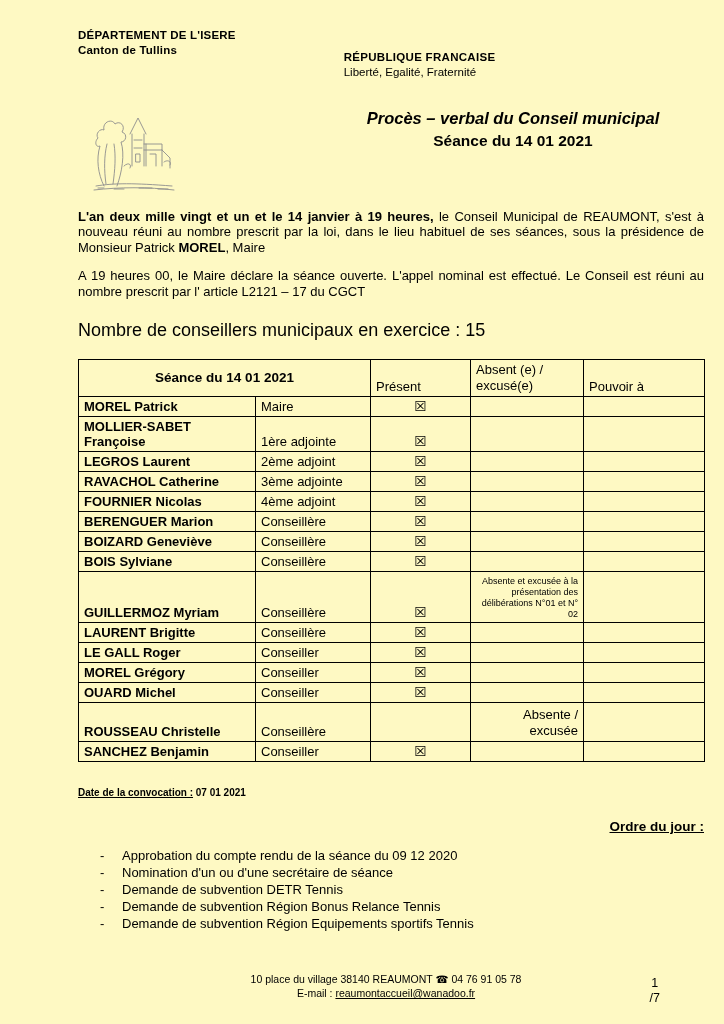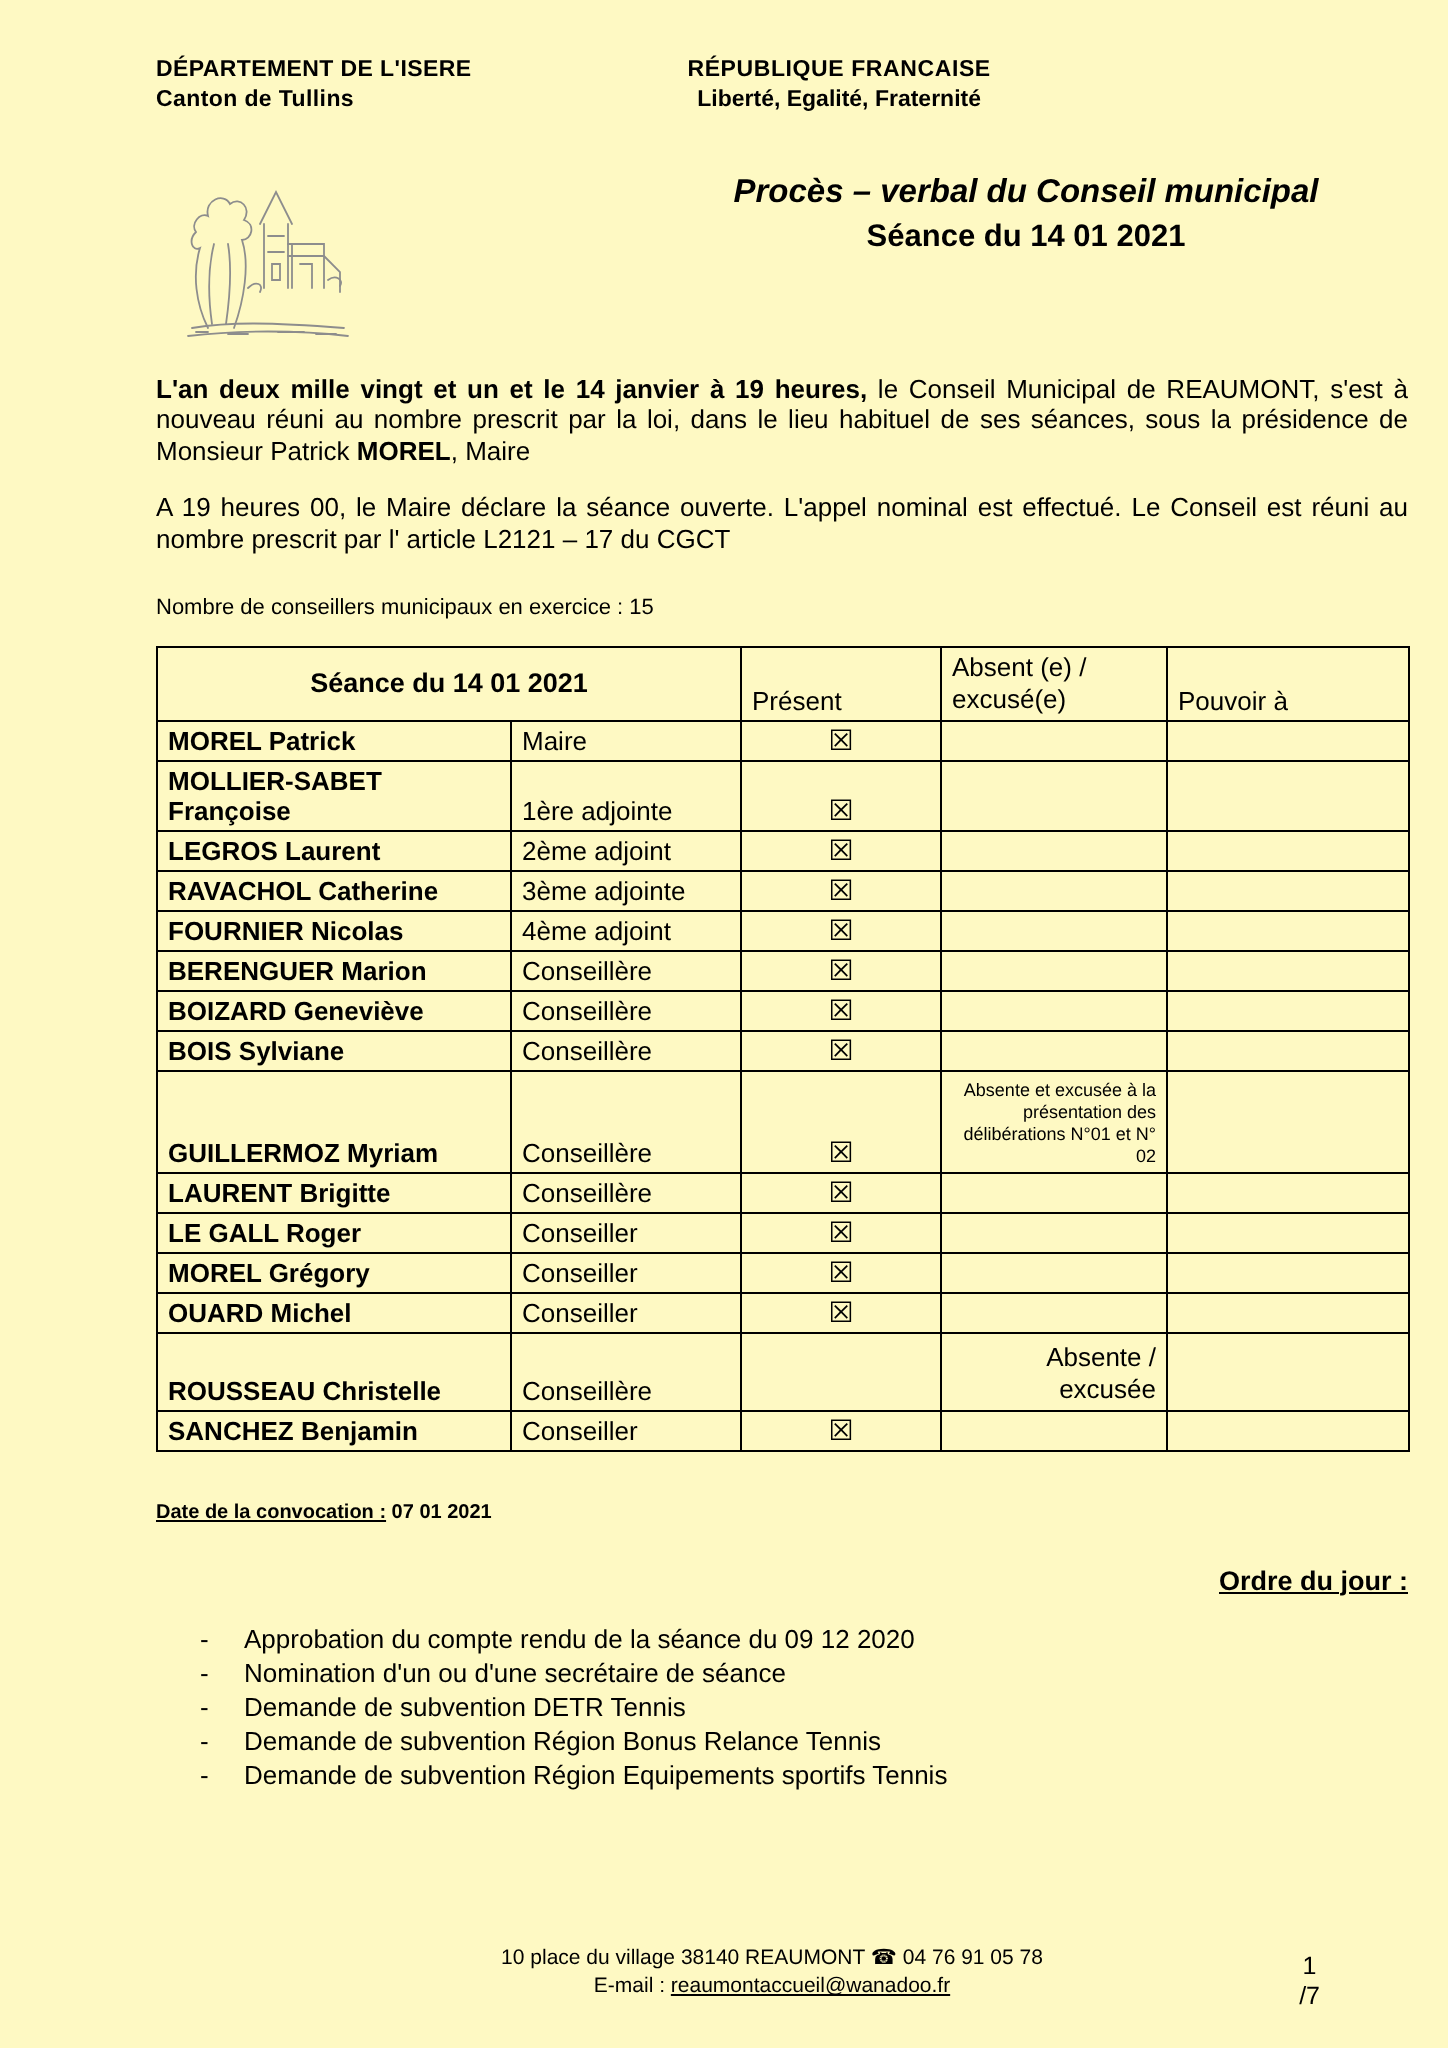--- a/index.html
+++ b/index.html
@@ -8,35 +8,35 @@
     width:724px;height:1024px;
     background:#fef9c3;color:#000;
     font-family:"Liberation Sans","DejaVu Sans",sans-serif;
     overflow:hidden;
   }
   .content{padding:28px 20px 0 78px;width:626px;}
 
   
   .doc-header{display:flex;align-items:flex-start;}
   .header-left{font-weight:bold;font-size:11.5px;line-height:1.3;letter-spacing:.2px;}
-  .header-right{margin-left:108px;text-align:center;font-size:11.5px;line-height:1.3;}
+  .header-right{margin-left:108px;text-align:left;font-size:11.5px;line-height:1.3;margin-top:22px;}
   .republique{font-weight:bold;letter-spacing:.3px;}
-  .devise{font-weight:bold;}
+  .devise{font-weight:normal;}
 
   
   .title-row{display:flex;margin-top:24px;height:92px;}
   .logo-box{width:100px;height:90px;margin-left:6px;flex:0 0 auto;}
   .title-block{margin-left:auto;width:382px;text-align:center;padding-top:4px;}
   .doc-title{font-size:16.5px;font-weight:bold;font-style:italic;line-height:1.3;}
   .doc-subtitle{font-size:15.5px;font-weight:bold;margin-top:3px;}
 
   
   .para{font-size:13px;line-height:15.5px;text-align:justify;margin-top:13px;}
   .para .b{font-weight:bold;}
-  .effectif{font-size:11px;margin-top:21px;}
+  .effectif{font-size:18px;margin-top:21px;}
 
   
   table.attendance{border-collapse:collapse;margin-top:13px;width:626px;font-size:13px;table-layout:fixed;}
   table.attendance th,table.attendance td{border:1.5px solid #000;padding:2px 5px;}
   col.c-name{width:177px;} col.c-role{width:115px;} col.c-present{width:100px;}
   col.c-absent{width:113px;} col.c-pouvoir{width:121px;}
   th.h-seance{font-weight:bold;text-align:center;font-size:13.5px;padding:8px 4px;}
   th.h-present{font-weight:normal;text-align:left;vertical-align:bottom;}
   th.h-absent{font-weight:normal;text-align:left;vertical-align:top;line-height:1.2;}
   th.h-pouvoir{font-weight:normal;text-align:left;vertical-align:bottom;}

